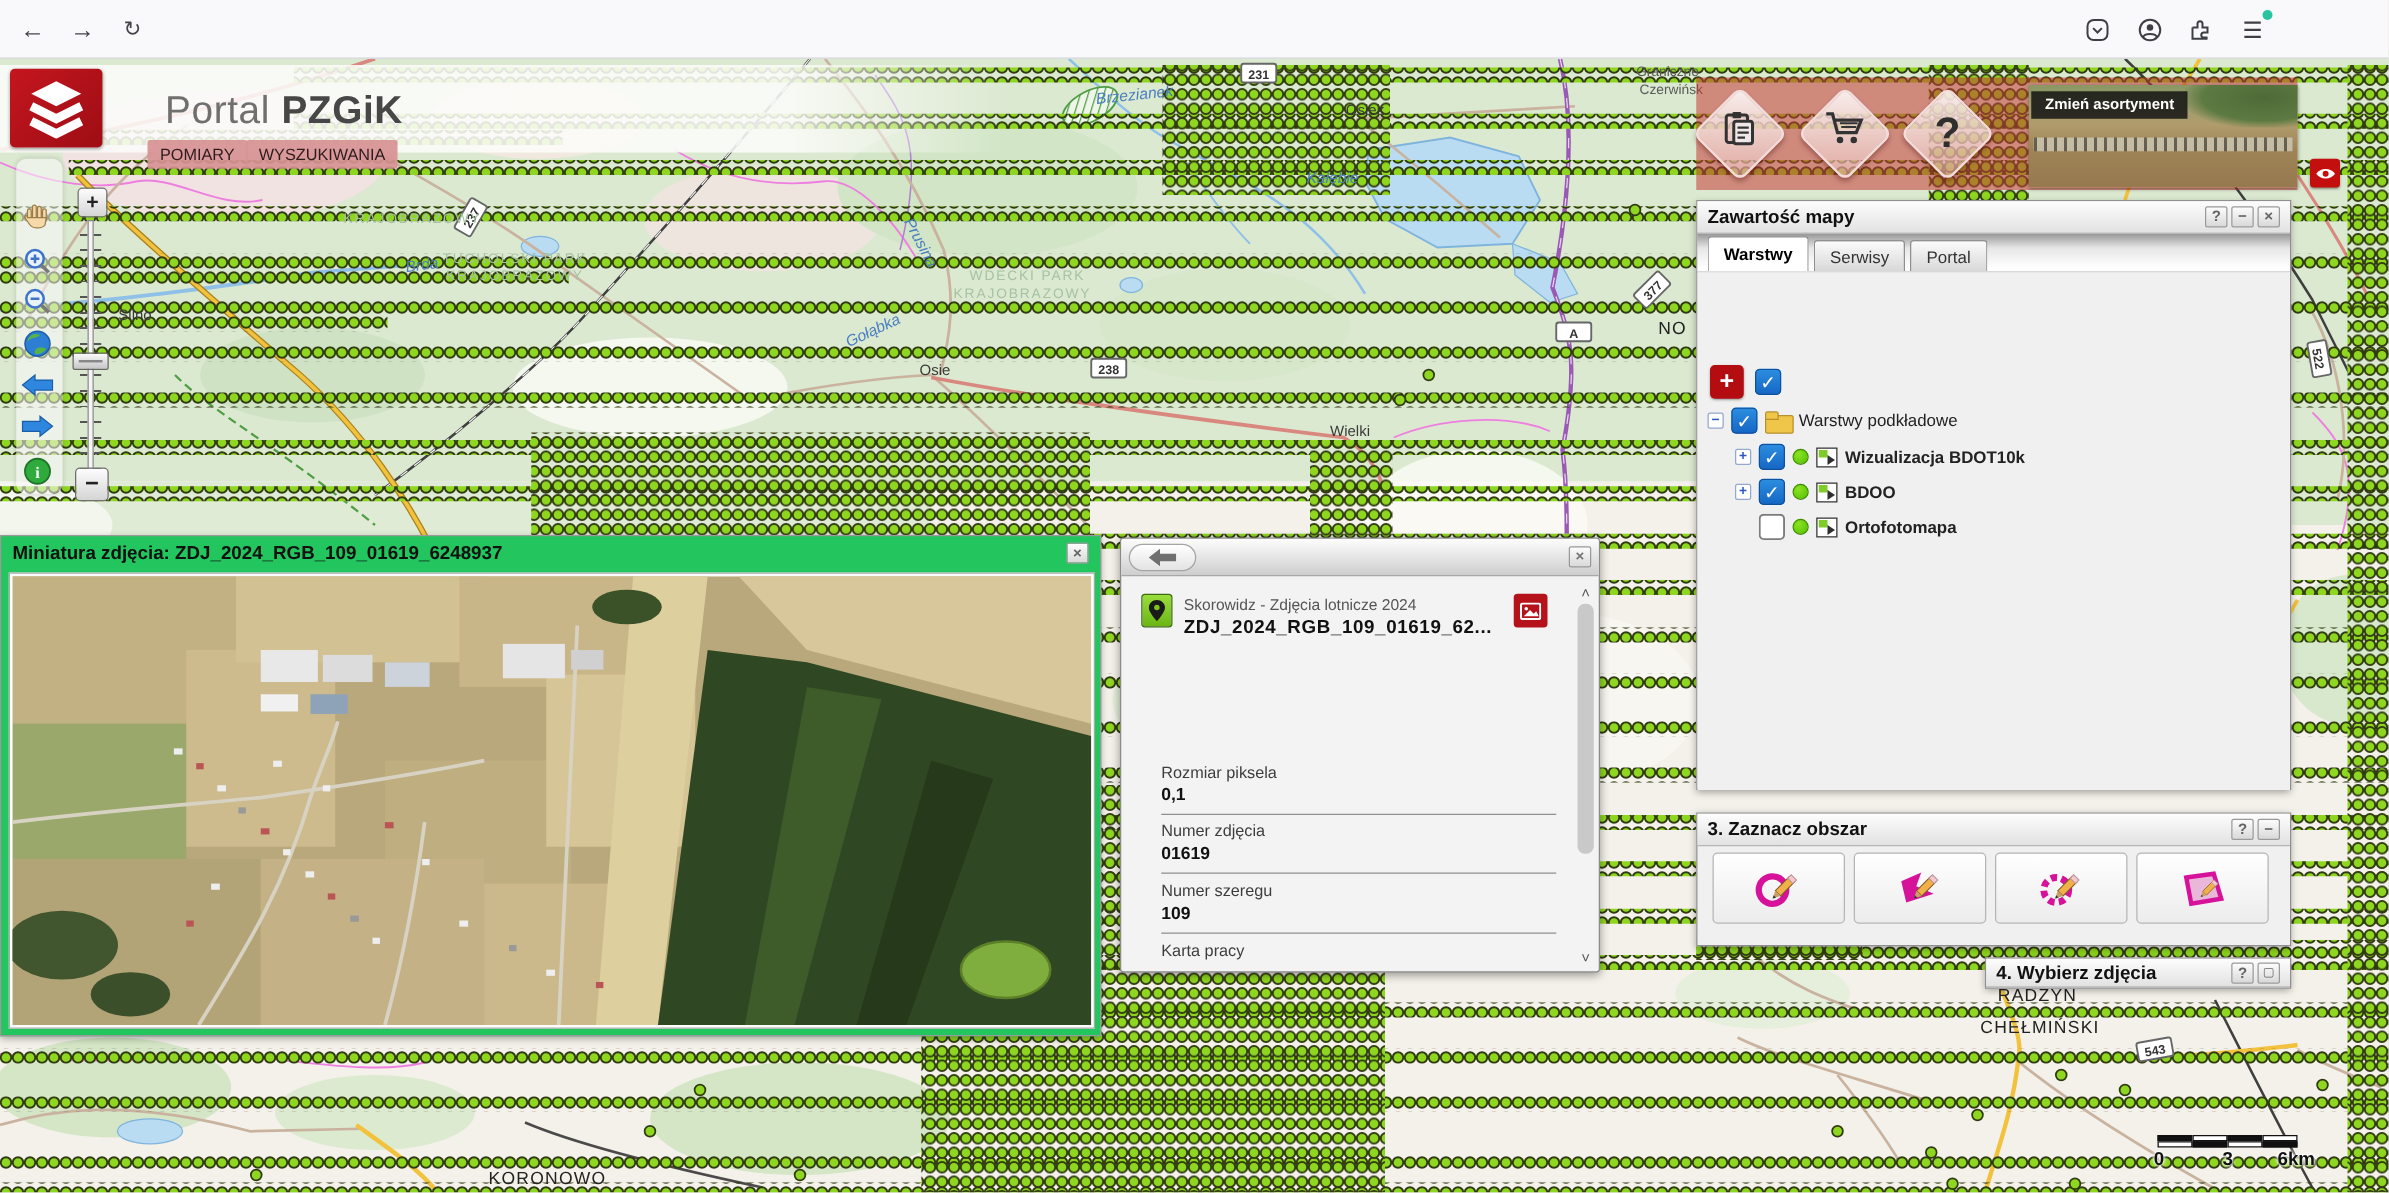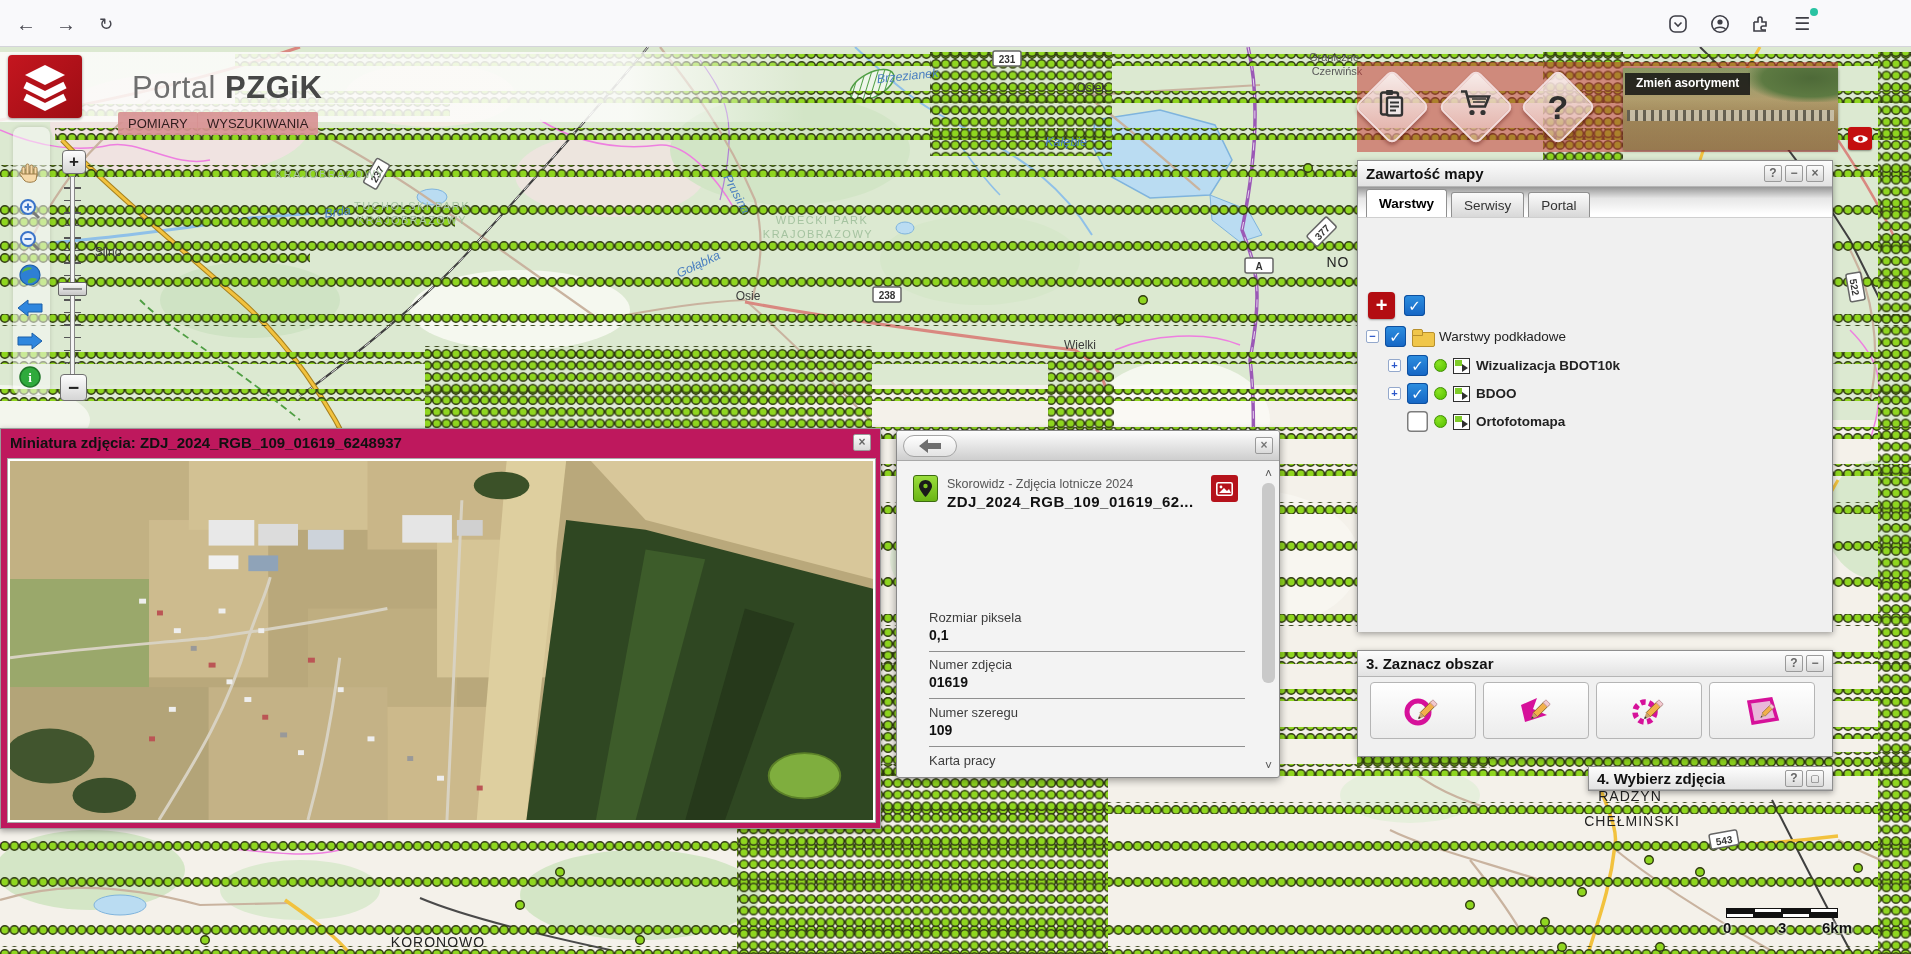--- a/index.html
+++ b/index.html
@@ -119,21 +119,21 @@
 
   
   .za{left:1357px;top:650px;width:476px;height:107px;z-index:10;}
   .za-btn{top:31px;width:106px;height:57px;background:linear-gradient(#ffffff,#ececec);
     border:1px solid #b5b5b5;border-radius:4px;display:flex;align-items:center;justify-content:center;cursor:pointer;}
 
   
   .wz{left:1588px;top:766px;width:245px;height:25px;z-index:10;}
 
   
-  .mini{left:0px;top:428px;width:881px;height:401px;z-index:10;background:#be185d;
+  .mini{left:0px;top:428px;width:881px;height:401px;z-index:10;background:#22c55e;
     border:1px solid #9a9a9a;box-shadow:0 2px 6px rgba(0,0,0,.35);}
   .mini-title{height:27px;display:flex;align-items:center;padding:0 9px;font-size:15px;font-weight:bold;color:#111;}
   .mini-photo{position:absolute;left:6px;top:29px;width:869px;height:365px;border:1px solid #aaa;background:#fff;padding:2px;}
 
   
   .pop{left:896px;top:430px;width:384px;height:348px;z-index:12;background:#f3f3f3;
     border:1px solid #8a8a8a;border-radius:3px;box-shadow:0 2px 8px rgba(0,0,0,.4);overflow:hidden;}
   .pop-head{height:30px;background:linear-gradient(#fdfdfd,#cecece);border-bottom:1px solid #a8a8a8;
     display:flex;align-items:center;padding:0 6px;}
   .back-btn{width:54px;height:22px;background:linear-gradient(#fff,#e3e3e3);border:1px solid #a5a5a5;

